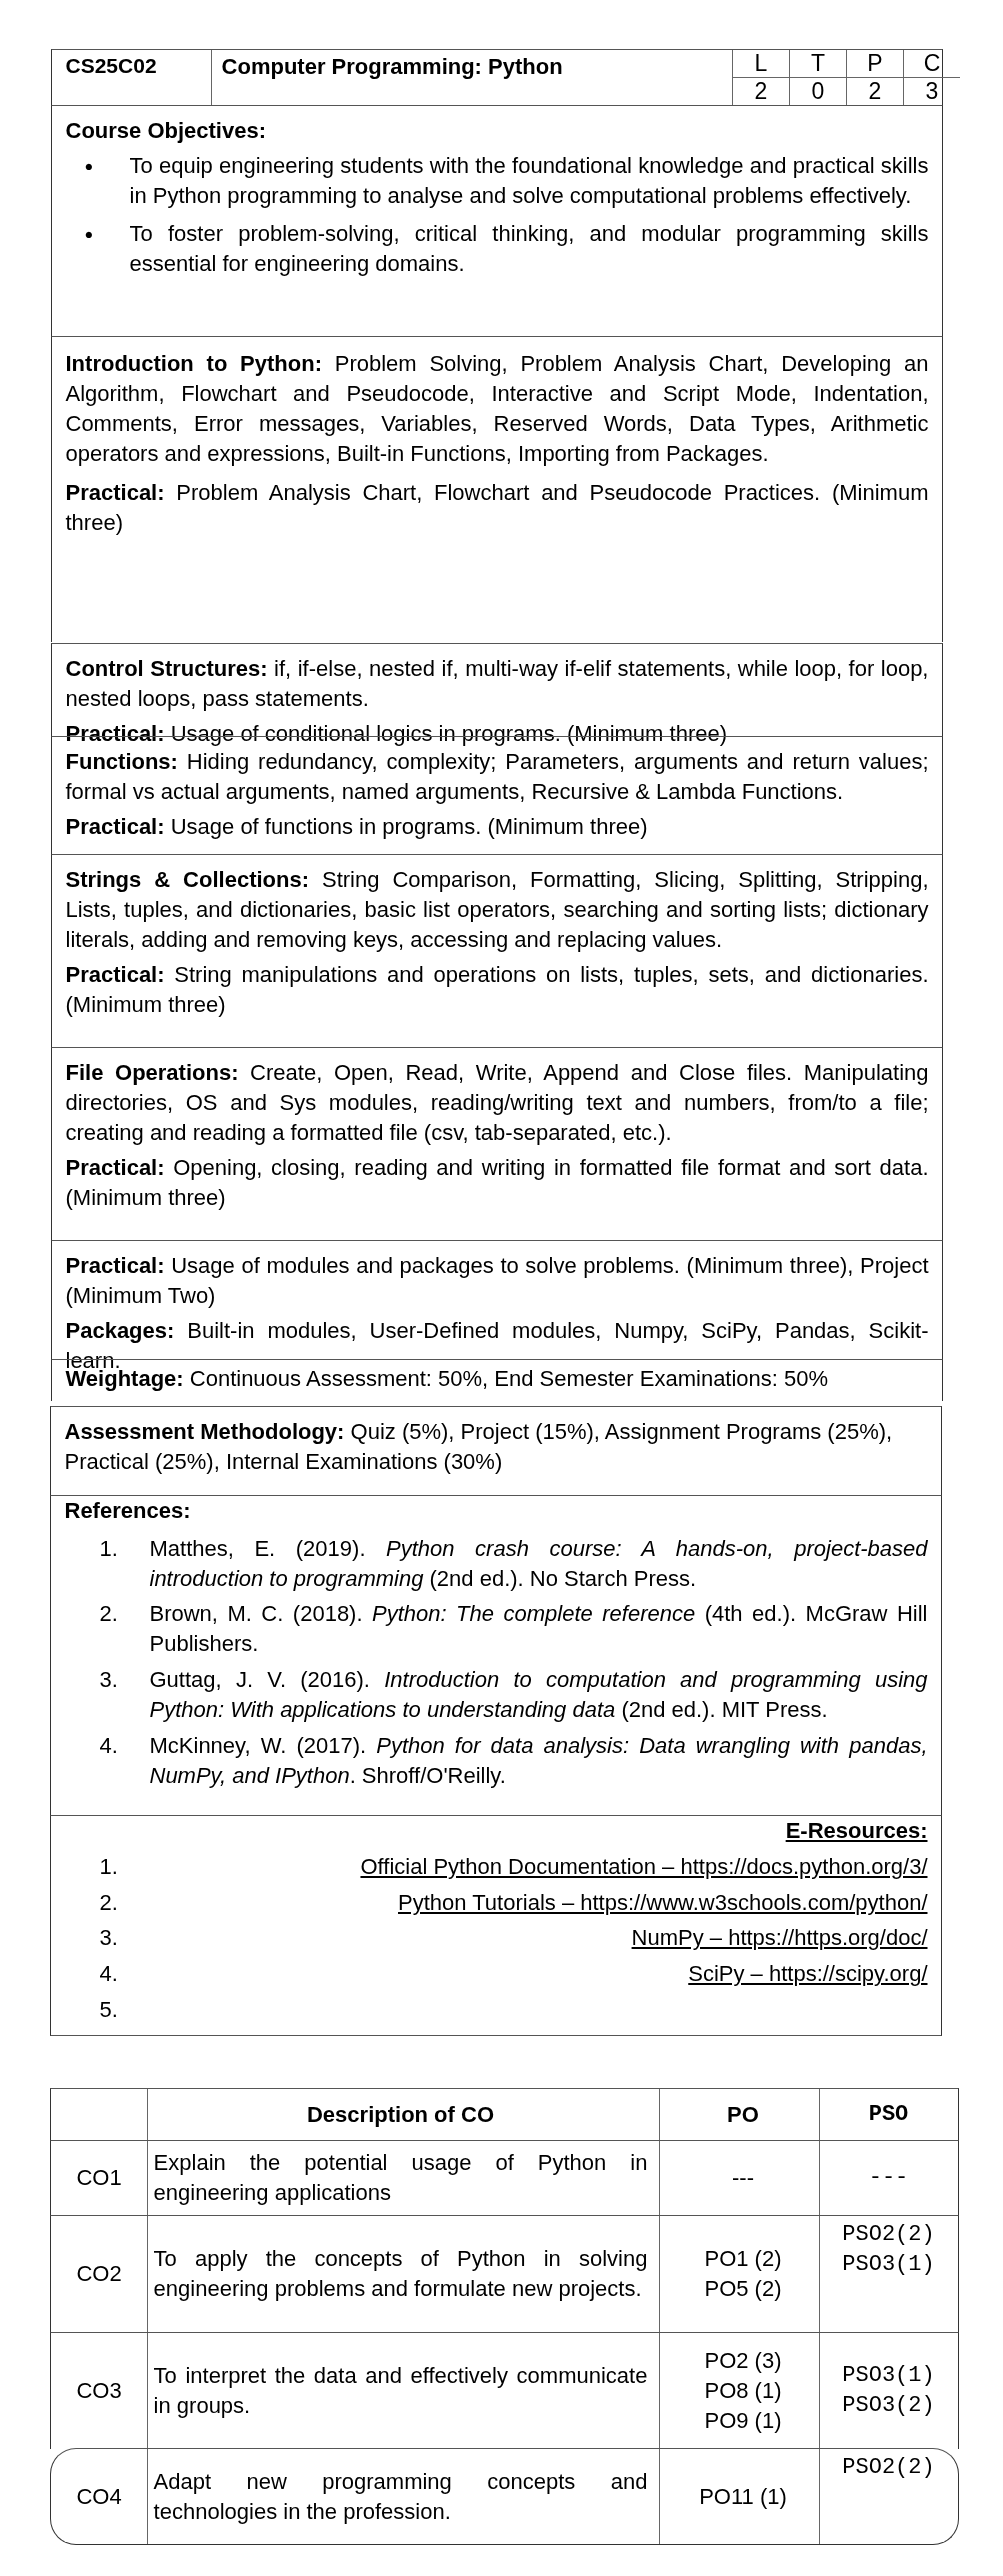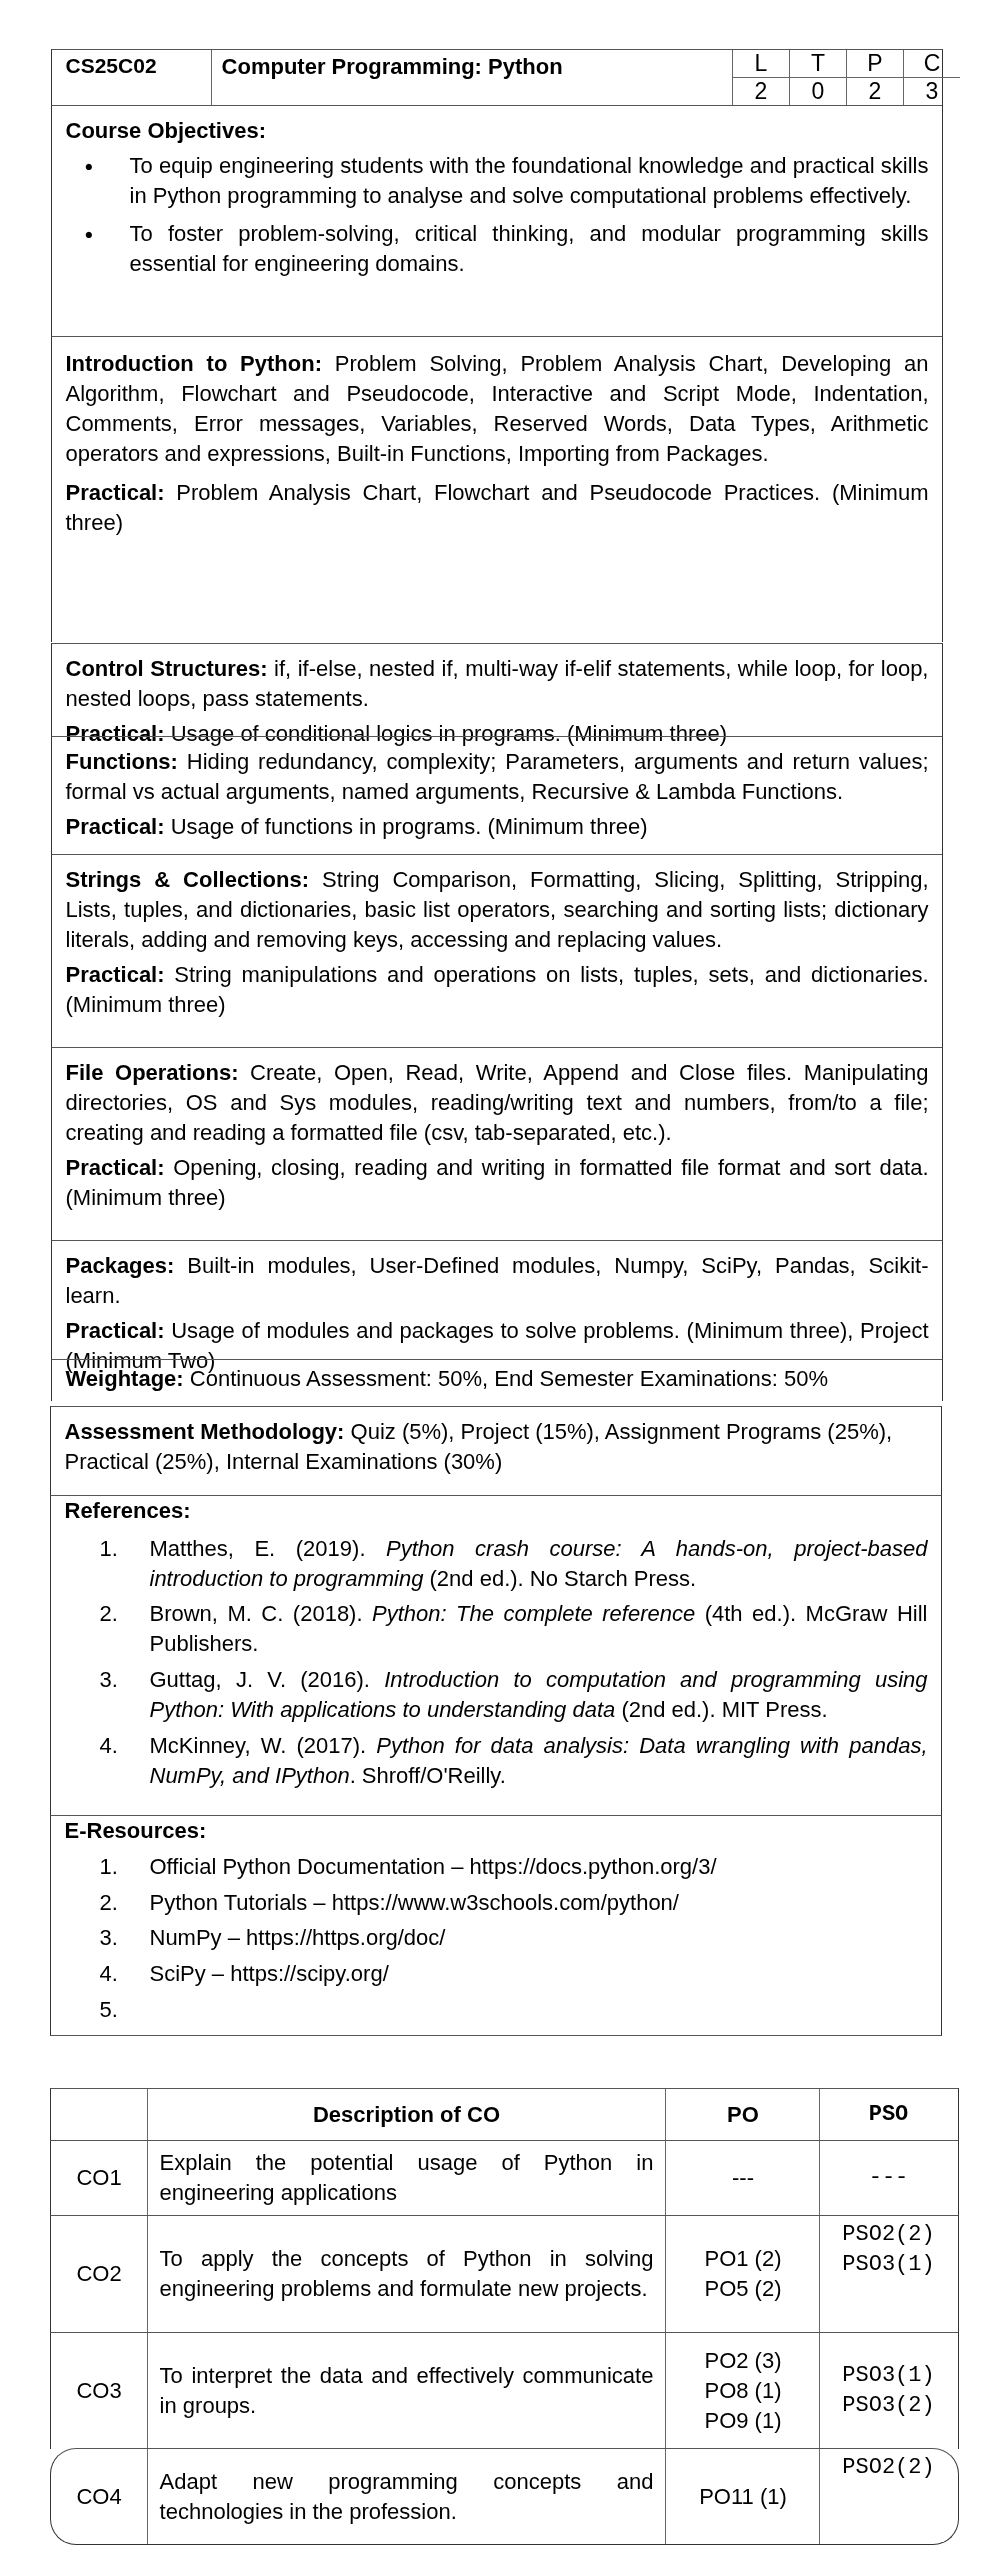--- a/index.html
+++ b/index.html
@@ -25,21 +25,21 @@
   .bul:before { content:"●"; position:absolute; left:19px; top:0; font-size:14.5px; }
   .ol-item { position:relative; padding-left:85px; margin:3.9px 0 5.8px 0; }
   .ol-num { position:absolute; left:35px; top:0; }
   
   .co { position:absolute; left:50px; top:2088px; width:909px; }
   .co-row { position:absolute; left:0; width:909px; box-sizing:border-box;
             border-top:1.4px solid #555; border-left:1.4px solid #333; border-right:1.4px solid #333; }
   .co-row.last { border-bottom:1.4px solid #333; }
   .co-c { position:absolute; top:0; height:100%; box-sizing:border-box; display:flex; align-items:center; }
   .c1 { left:0; width:97px; justify-content:center; border-right:1.4px solid #666; }
-  .c2 { left:97px; width:518px; padding:0 11.6px; border-right:1.4px solid #666; text-align:justify; line-height:30px; }
+  .c2 { left:91px; width:518px; padding:0 11.6px; border-right:1.4px solid #666; text-align:justify; line-height:30px; }
   .c3 { left:616px; width:153px; justify-content:center; border-right:1.4px solid #666; flex-direction:column; line-height:30px; }
   .c4 { left:769px; width:137px; justify-content:center; flex-direction:column; line-height:30px;font-family:Liberation Mono, monospace; }
   .co-hdr .co-c { font-weight:bold; justify-content:center; }
   .top-al { justify-content:flex-start !important; padding-top:3.9px; }
 </style>
 </head>
 <body>
 
 <div class="tbl" style="top:49px;">
 
@@ -102,22 +102,22 @@
 
   <div class="row" style="top:998px; height:193px;">
     <div class="cell-pad" style="padding-top:9.6px;">
       <p class="para"><span class="b">File Operations:</span><span> Create, Open, Read, Write, Append and Close files. Manipulating directories, OS and Sys modules, reading/writing text and numbers, from/to a file; creating and reading a formatted file (csv, tab-separated, etc.).</span></p>
       <p class="para"><span class="b">Practical:</span><span> Opening, closing, reading and writing in formatted file format and sort data. (Minimum three)</span></p>
     </div>
   </div>
 
   <div class="row" style="top:1191px; height:119px;">
     <div class="cell-pad" style="padding-top:9.6px;">
+      <p class="para"><span class="b">Practical:</span><span> Usage of modules and packages to solve problems. (Minimum three), Project (Minimum Two)</span></p>
       <p class="para"><span class="b">Packages:</span><span> Built-in modules, User-Defined modules, Numpy, SciPy, Pandas, Scikit-learn.</span></p>
-      <p class="para"><span class="b">Practical:</span><span> Usage of modules and packages to solve problems. (Minimum three), Project (Minimum Two)</span></p>
     </div>
   </div>
 
   <div class="row" style="top:1310px; height:42px;">
     <div class="cell-pad" style="padding-top:3.9px;">
       <span class="b">Weightage:</span><span> Continuous Assessment: 50%, End Semester Examinations: 50%</span>
     </div>
   </div>
 </div>
 
@@ -132,21 +132,21 @@
     <div class="cell-pad" style="padding-top:0;">
       <div class="b" style="margin-bottom:7.7px;">References:</div>
       <div class="ol-item"><span class="ol-num">1.</span><span>Matthes, E. (2019). </span><span class="i">Python crash course: A hands-on, project-based introduction to programming</span><span> (2nd ed.). No Starch Press.</span></div>
       <div class="ol-item"><span class="ol-num">2.</span><span>Brown, M. C. (2018). </span><span class="i">Python: The complete reference</span><span> (4th ed.). McGraw Hill Publishers.</span></div>
       <div class="ol-item"><span class="ol-num">3.</span><span>Guttag, J. V. (2016). </span><span class="i">Introduction to computation and programming using Python: With applications to understanding data</span><span> (2nd ed.). MIT Press.</span></div>
       <div class="ol-item"><span class="ol-num">4.</span><span>McKinney, W. (2017). </span><span class="i">Python for data analysis: Data wrangling with pandas, NumPy, and IPython</span><span>. Shroff/O'Reilly.</span></div>
     </div>
   </div>
 
   <div class="row last" style="top:409px; height:221px;">
-    <div class="cell-pad" style="padding-top:0; text-align:left;">
+    <div class="cell-pad" style="padding-top:0; text-align:right;text-decoration:underline;">
       <div class="b" style="margin-bottom:5.8px;">E-Resources:</div>
       <div class="ol-item" style="margin:0 0 5.8px 0;"><span class="ol-num">1.</span><span>Official Python Documentation – https://docs.python.org/3/</span></div>
       <div class="ol-item" style="margin:0 0 5.8px 0;"><span class="ol-num">2.</span><span>Python Tutorials – https://www.w3schools.com/python/</span></div>
       <div class="ol-item" style="margin:0 0 5.8px 0;"><span class="ol-num">3.</span><span>NumPy – https://https.org/doc/</span></div>
       <div class="ol-item" style="margin:0 0 5.8px 0;"><span class="ol-num">4.</span><span>SciPy – https://scipy.org/</span></div>
       <div class="ol-item" style="margin:0 0 5.8px 0;"><span class="ol-num">5.</span></div>
     </div>
   </div>
 </div>
 

